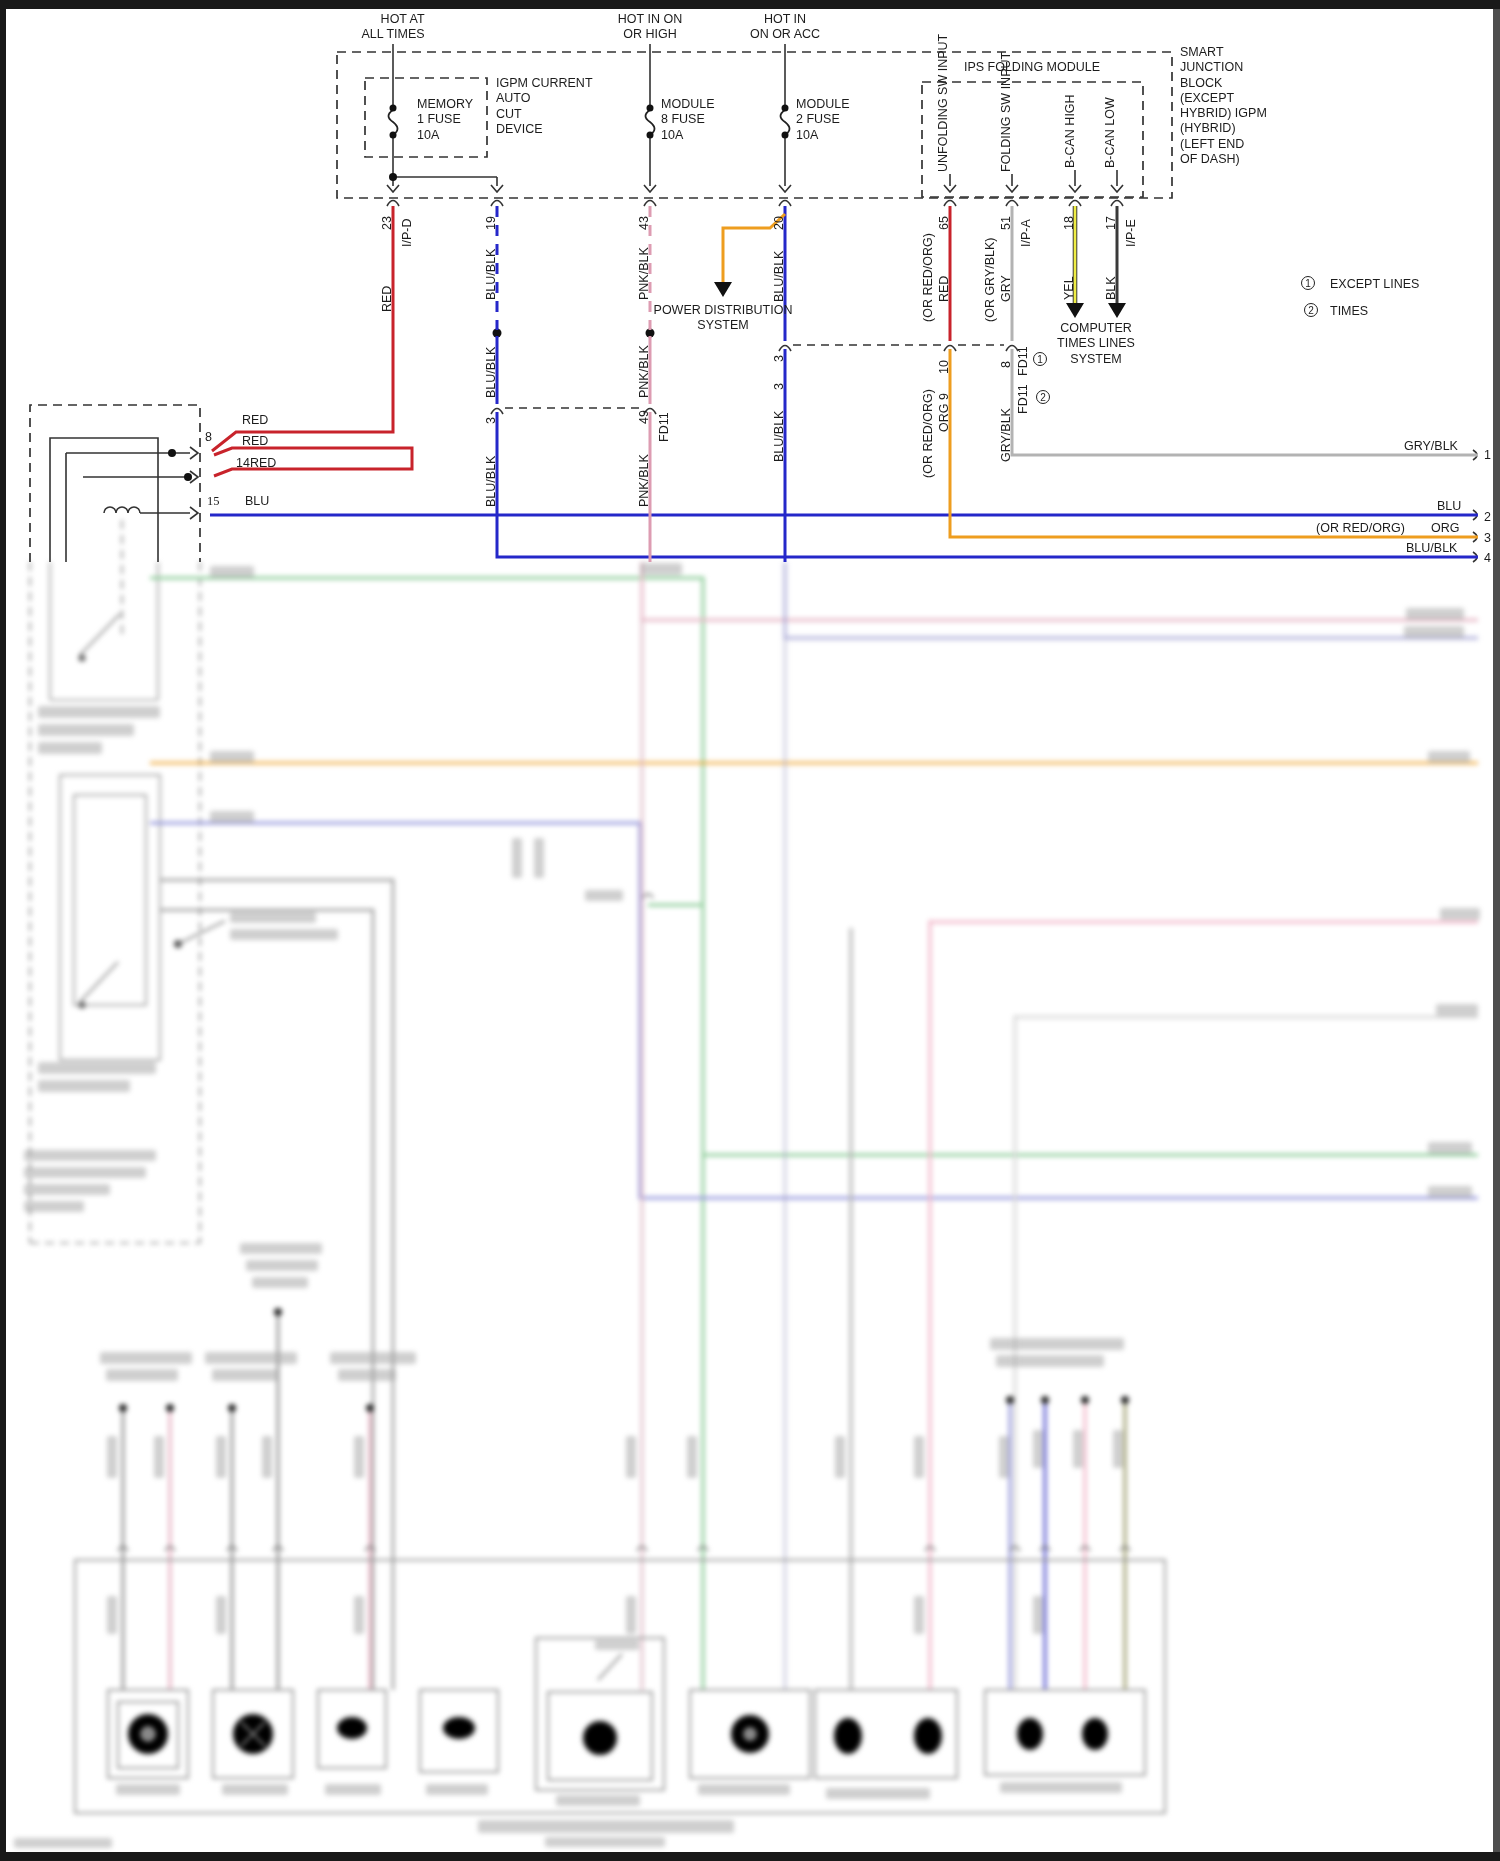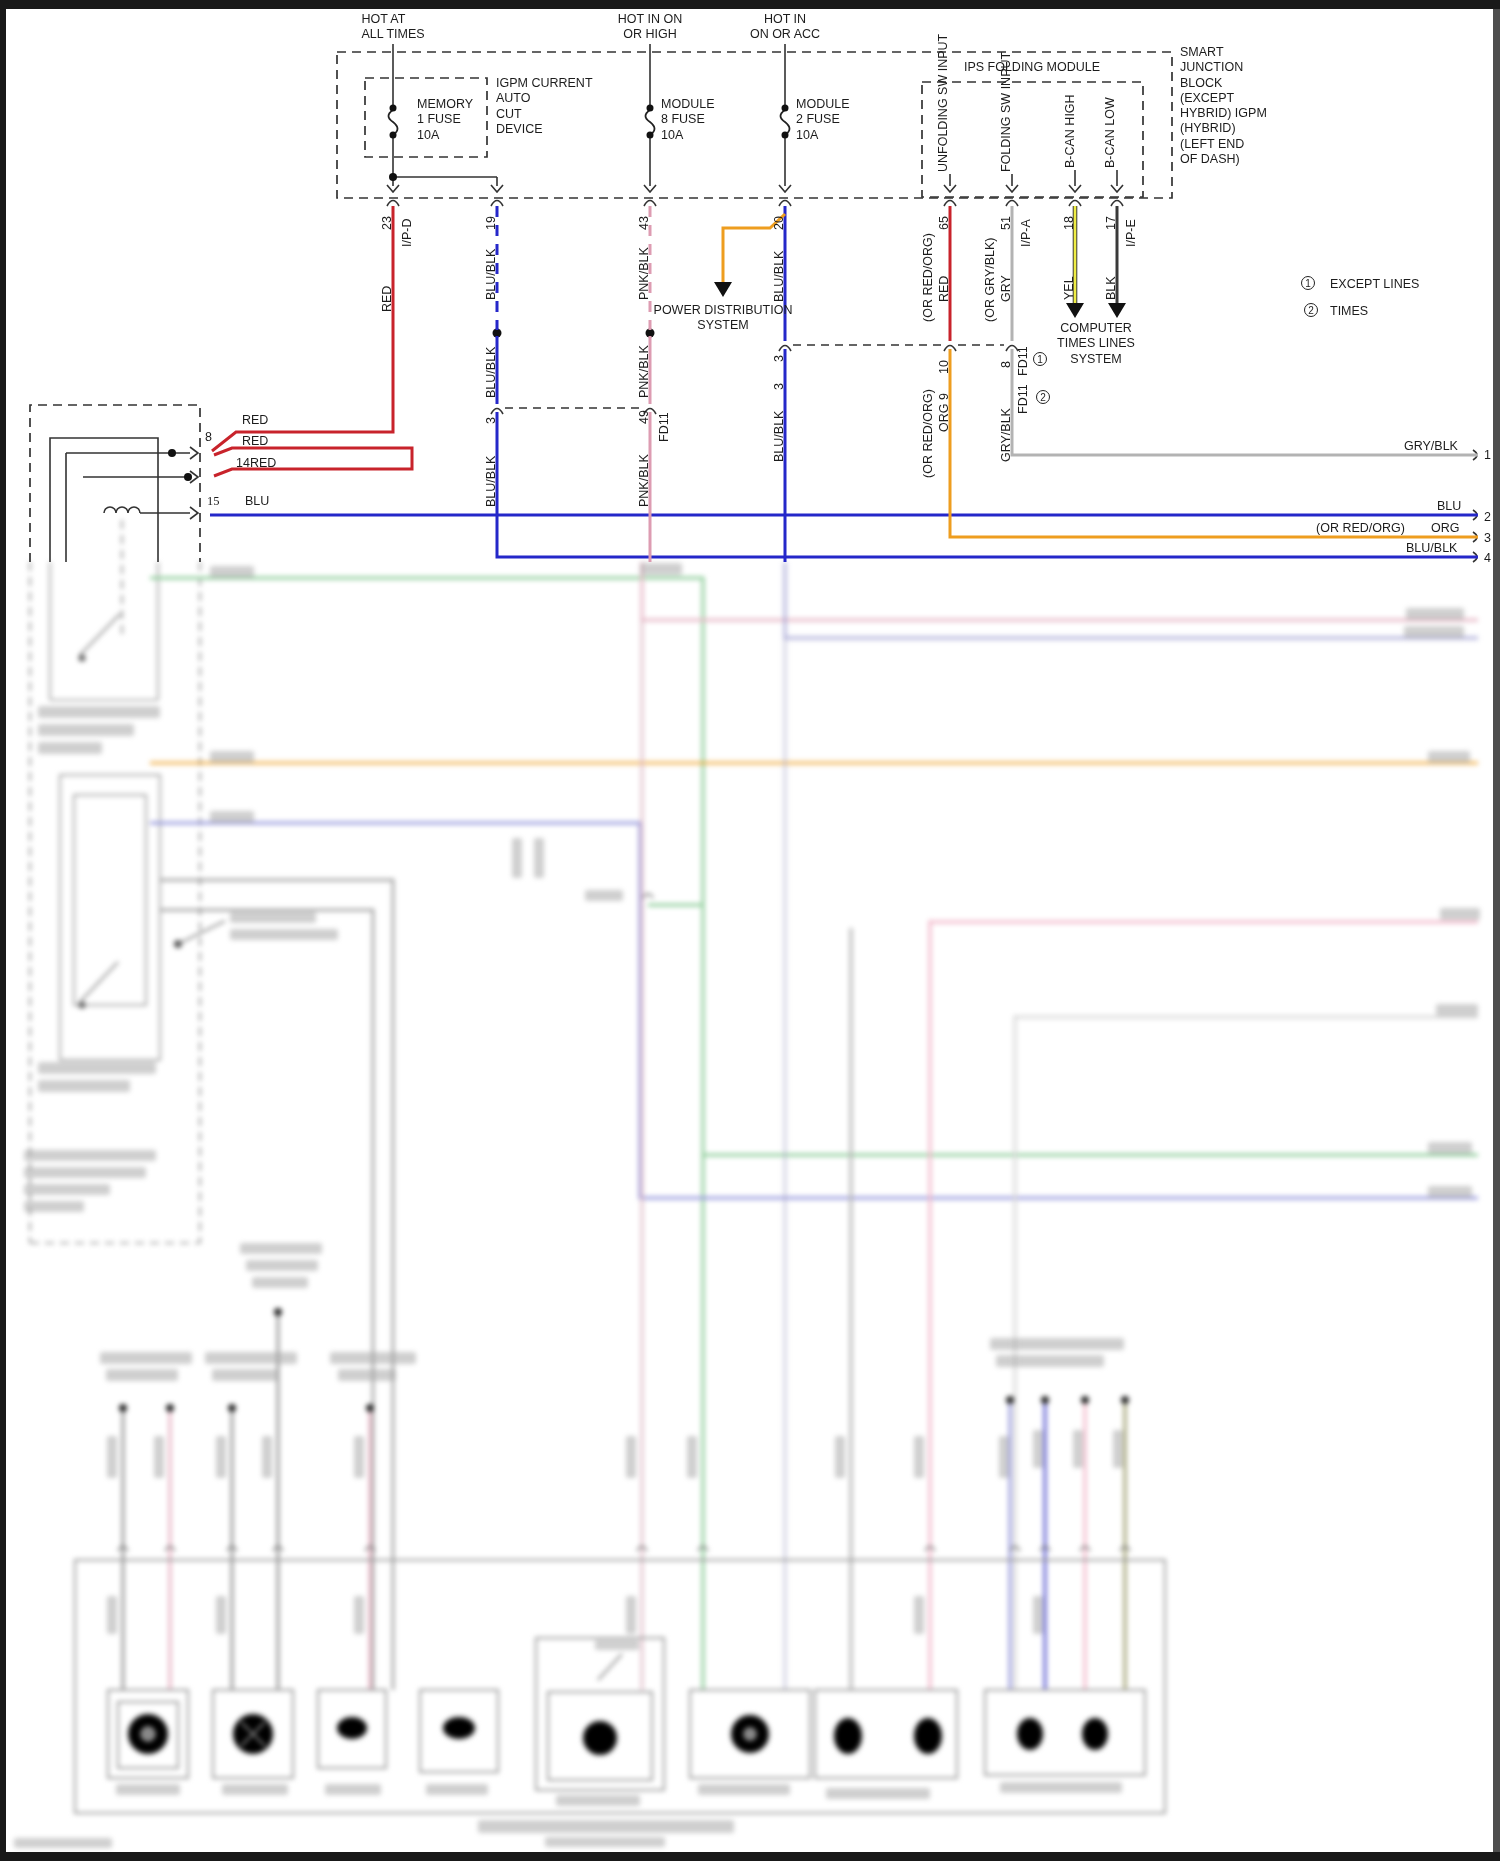--- a/index.html
+++ b/index.html
@@ -264,21 +264,21 @@
     </g>
 
     <g fill="#111">
       <polygon points="714,282 732,282 723,297"></polygon>
       <polygon points="1066,303 1084,303 1075,318"></polygon>
       <polygon points="1108,303 1126,303 1117,318"></polygon>
     </g>
   </svg>
 
   <div id="label-layer">
-      <div class="lbl ctr" style="left: 393px; top: 12px; text-align: left;">HOT AT
+      <div class="lbl ctr" style="left: 393px; top: 12px; text-align: right;">HOT AT
 ALL TIMES</div>
       <div class="lbl ctr" style="left: 650px; top: 12px; text-align: center;">HOT IN ON
 OR HIGH</div>
       <div class="lbl ctr" style="left: 785px; top: 12px; text-align: center;">HOT IN
 ON OR ACC</div>
       <div class="lbl ctr" style="left: 1032px; top: 60px; text-align: center;">IPS FOLDING MODULE</div>
       <div class="lbl" style="left: 1180px; top: 45px;">SMART
 JUNCTION
 BLOCK
 (EXCEPT

